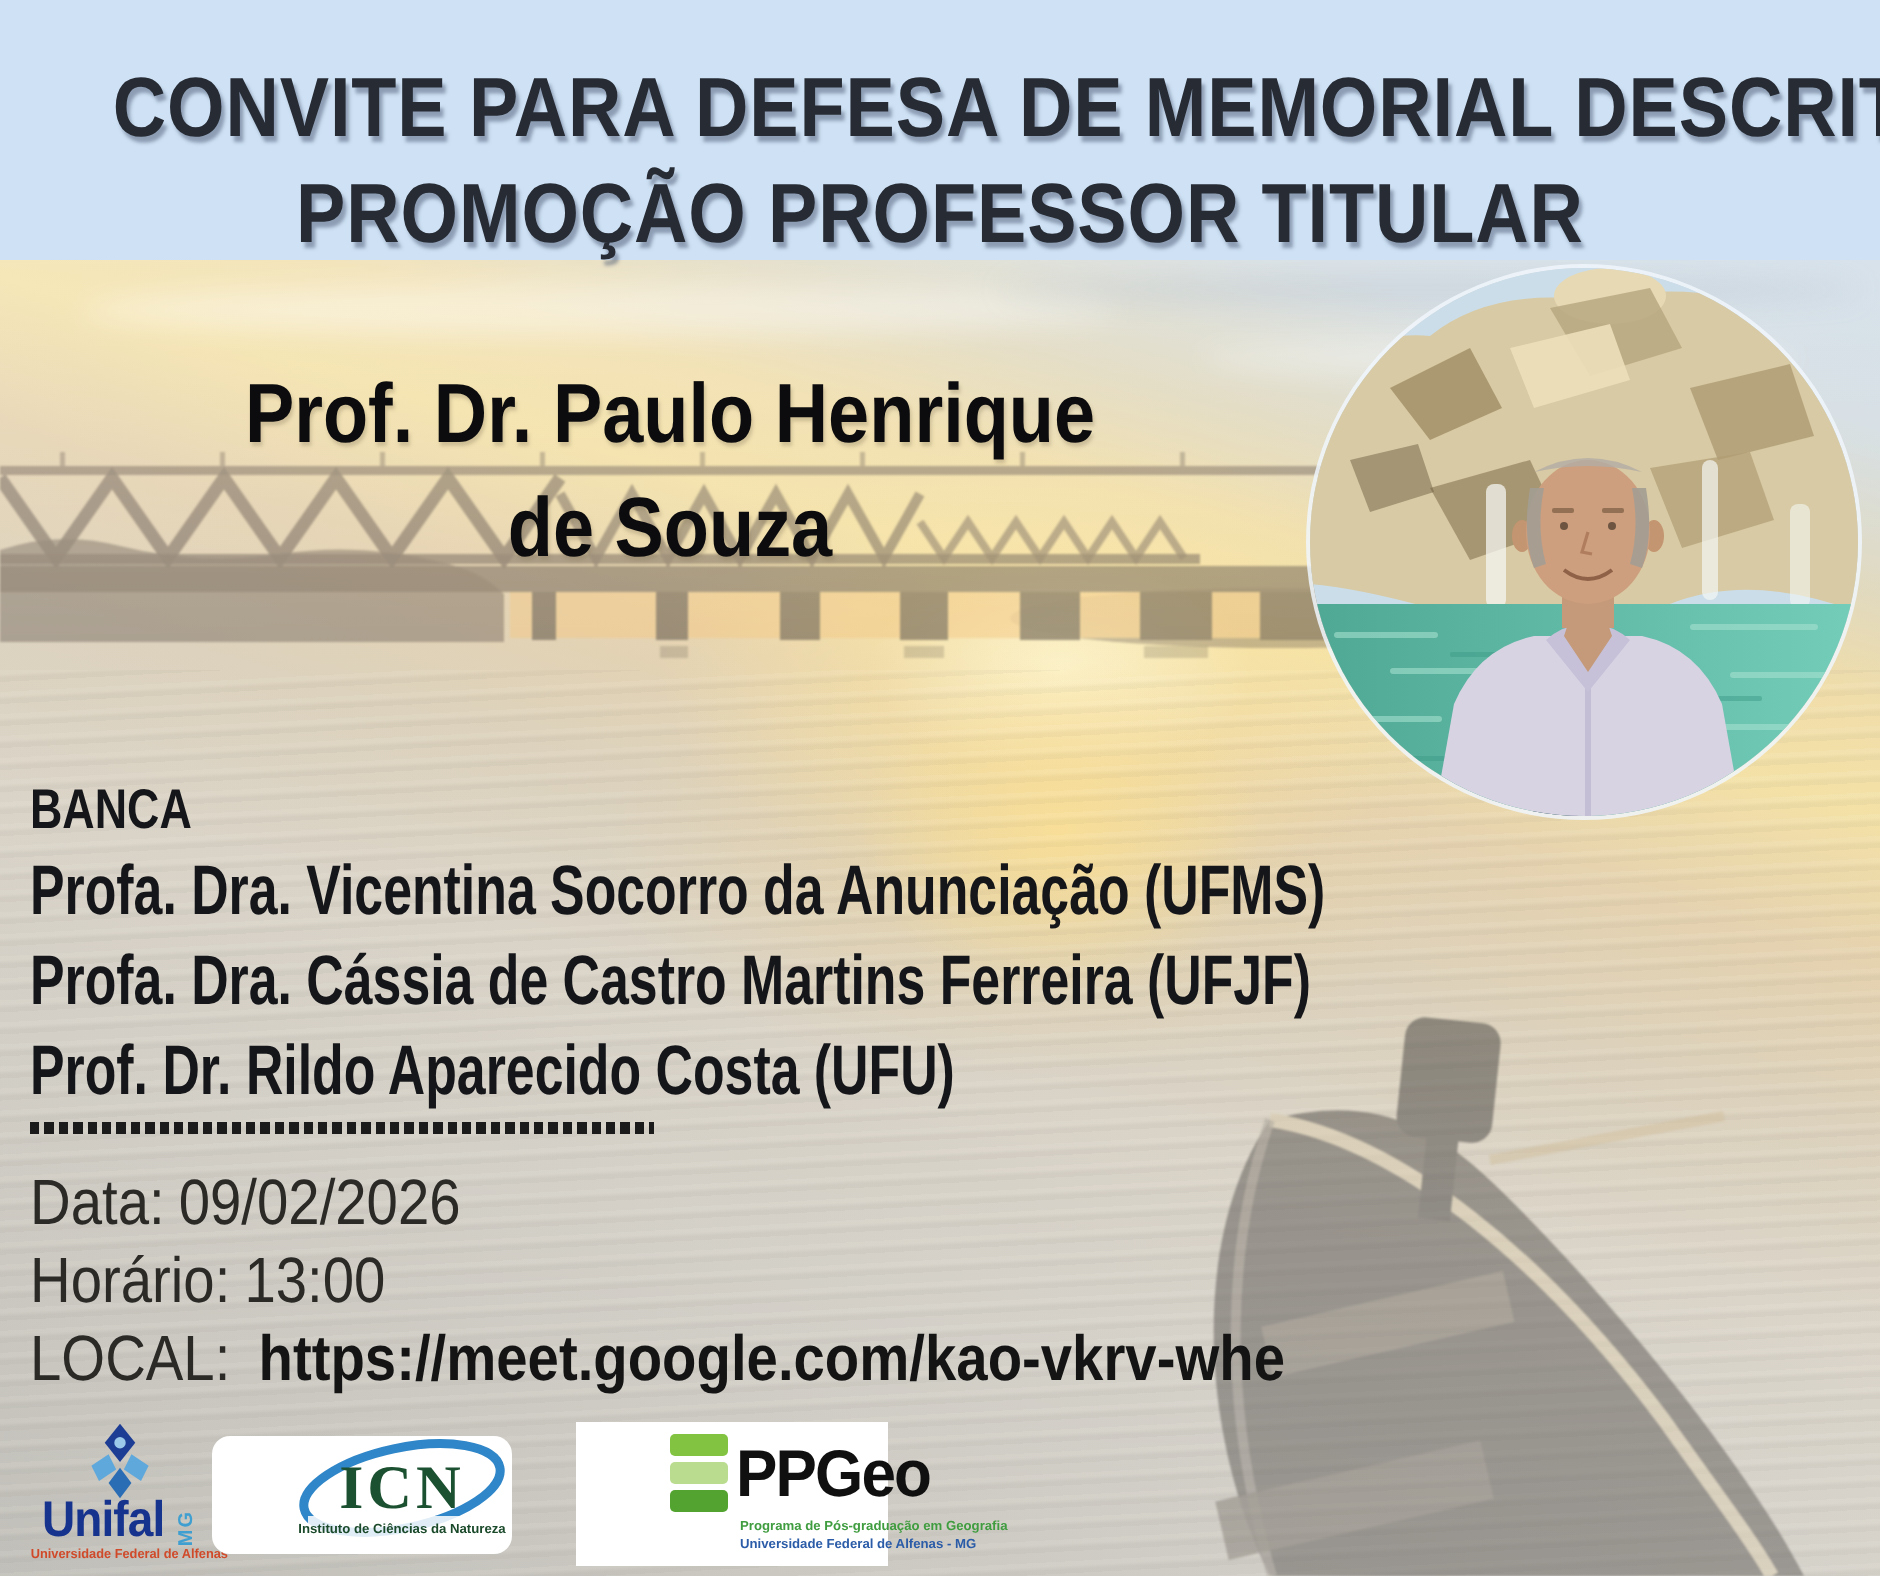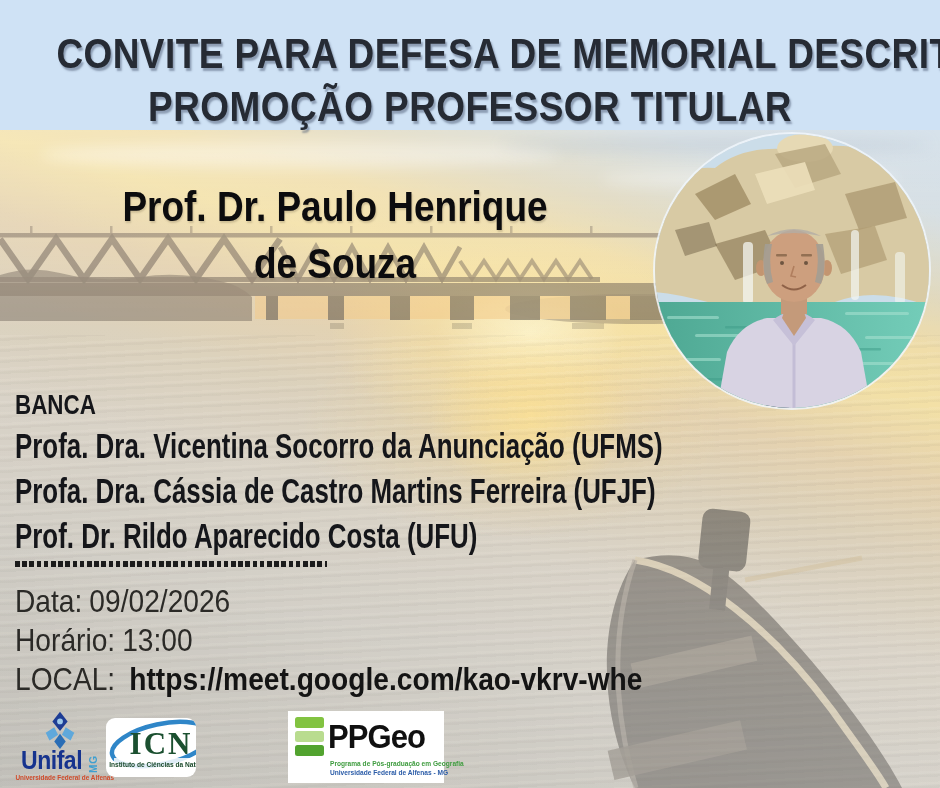--- a/index.html
+++ b/index.html
@@ -66,24 +66,24 @@
   .logo{position:absolute;z-index:6;}
   #logo-unifal{left:14px;top:709px;width:92px;height:78px;text-align:center;}
   .unifal-row{display:flex;align-items:flex-end;justify-content:center;margin-top:-3px;}
   .unifal-word{font-size:25px;font-weight:700;color:#16338e;letter-spacing:-.5px;line-height:1;
      transform:scaleX(.92);transform-origin:0 100%;}
   .unifal-mg{writing-mode:vertical-rl;transform:rotate(180deg);font-size:10px;font-weight:700;
      color:#3f9fd0;line-height:1;margin-left:1px;letter-spacing:1px;}
   .unifal-tag{font-size:6.6px;font-weight:700;color:#d04a2a;margin-top:1px;white-space:nowrap;
      transform:scaleX(.97);transform-origin:50% 0;}
 
-  #logo-icn{left:106px;top:718px;width:90px;height:59px;background:#fff;border-radius:9px;overflow:hidden;}
+  #logo-icn{left:106px;top:718px;width:110px;height:59px;background:#fff;border-radius:9px;overflow:hidden;padding-left:40px;}
   #logo-geo{left:222px;top:713px;width:61px;height:70px;background:#fdfdfd;border:1px solid #c5d6e8;
      border-radius:3px;box-sizing:border-box;overflow:hidden;}
-  #logo-ppgeo{left:288px;top:711px;width:156px;height:72px;background:#fff;box-sizing:border-box;}
+  #logo-ppgeo{left:288px;top:711px;width:156px;height:72px;background:#fff;box-sizing:border-box;padding-left:40px;}
   .ppgeo-top{display:flex;align-items:center;padding:6px 2px 0 7px;}
   .ppgeo-bars{display:flex;flex-direction:column;gap:3px;margin-right:4px;}
   .bar{width:29px;height:11px;border-radius:2.5px;}
   .bar1{background:#82c341}.bar2{background:#b9dc8f}.bar3{background:#52a32f}
   .ppgeo-word{font-size:33px;font-weight:700;color:#101010;letter-spacing:-1px;line-height:1;
      transform:scaleX(.94);transform-origin:0 50%;}
   .ppgeo-taglines{margin-top:4px;padding-left:42px;line-height:1.3;}
   .ppgeo-t1{font-size:6.6px;font-weight:700;color:#3f9c3f;white-space:nowrap;}
   .ppgeo-t2{font-size:6.6px;font-weight:700;color:#2b5ca8;white-space:nowrap;}
 </style>

